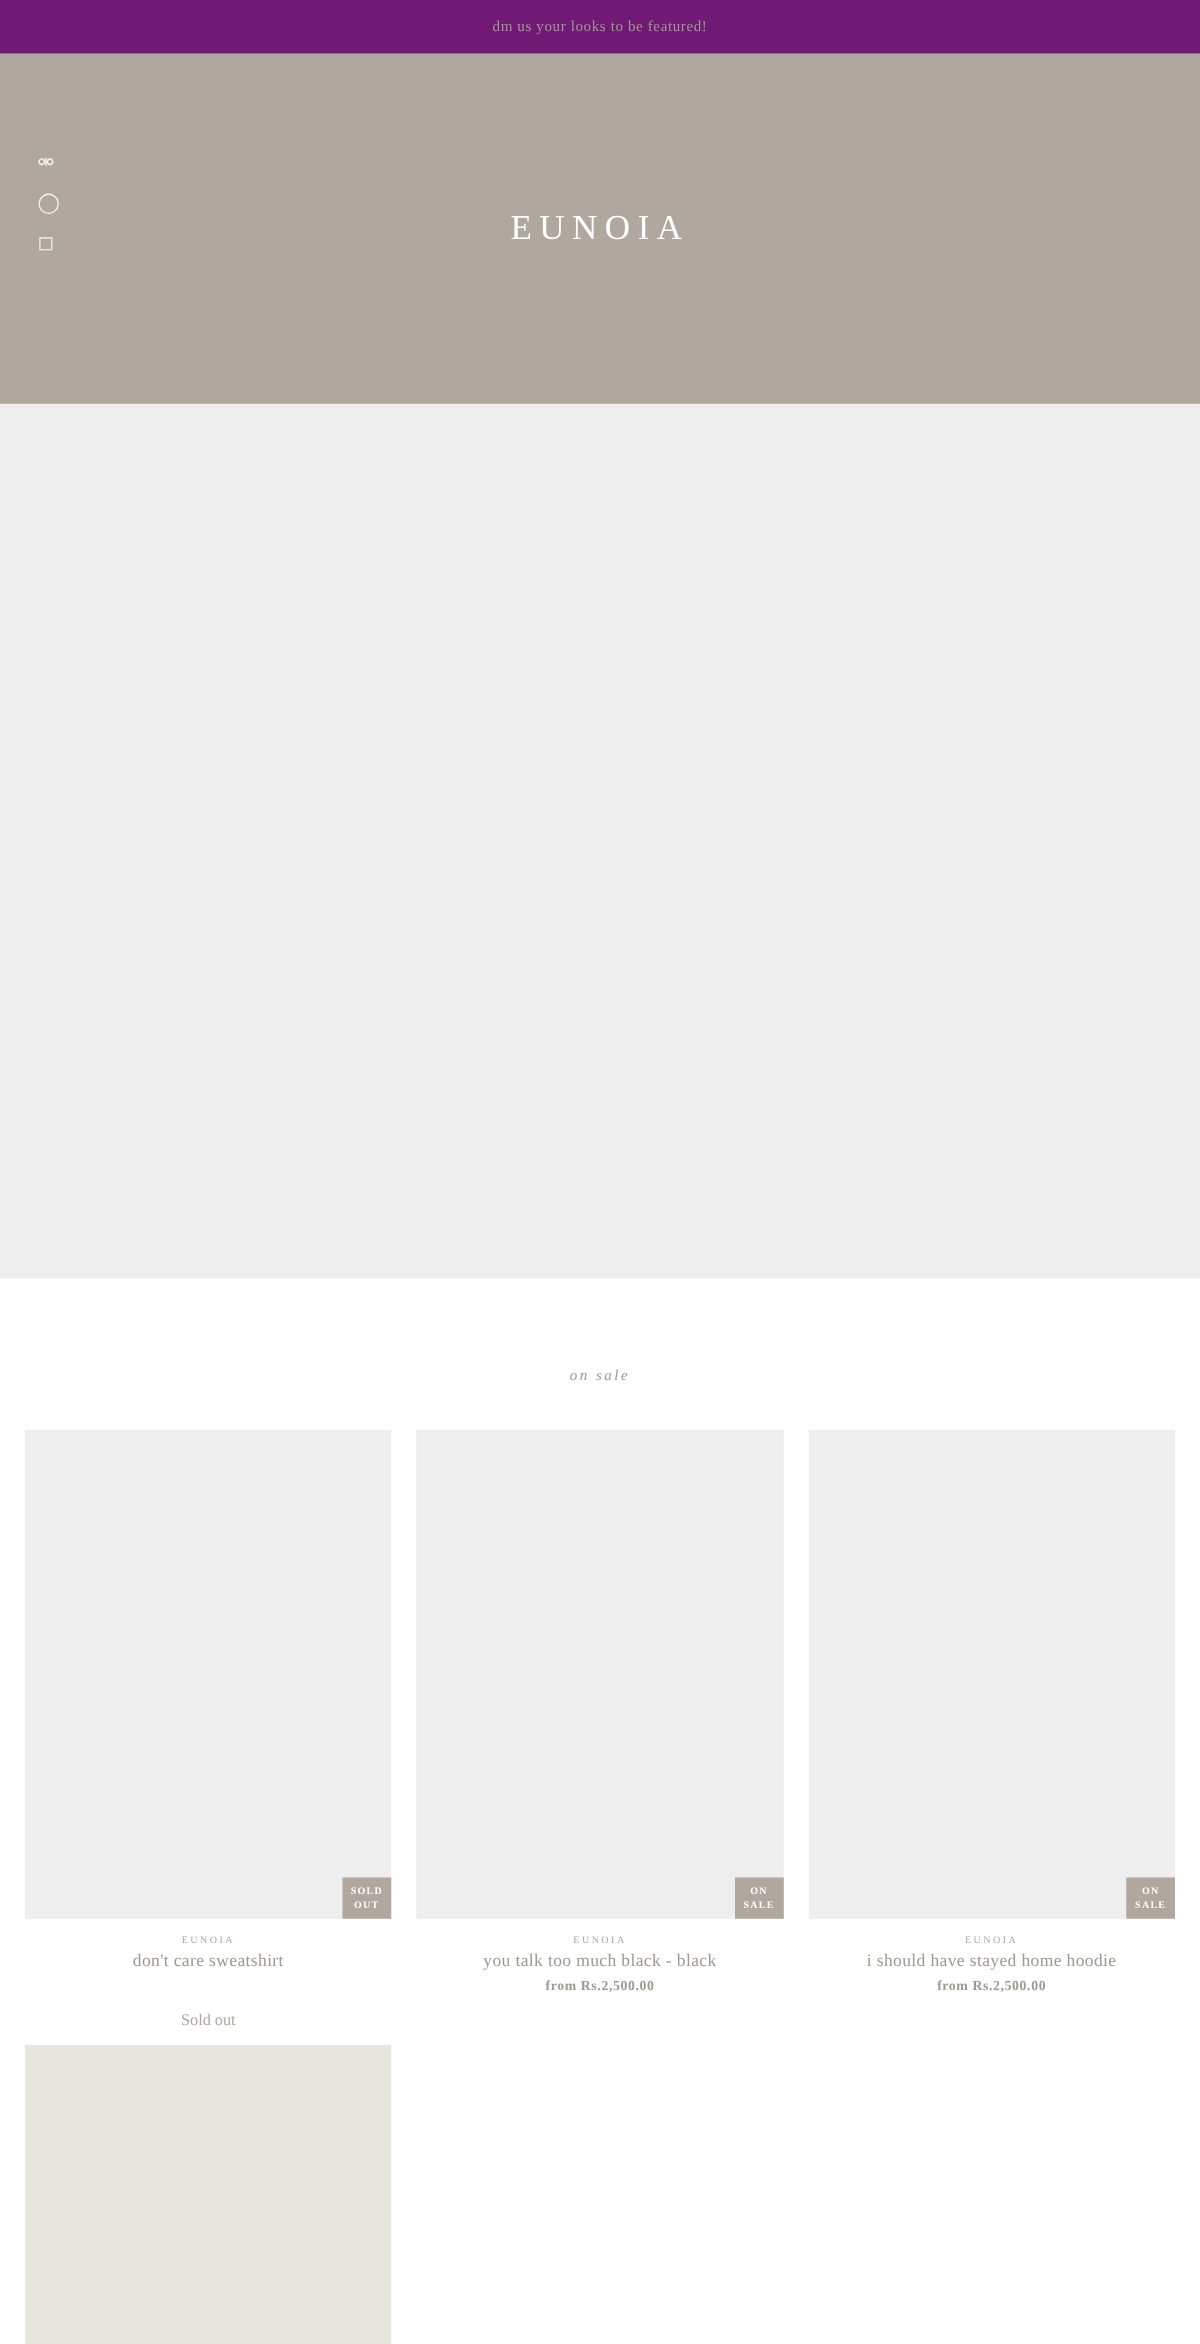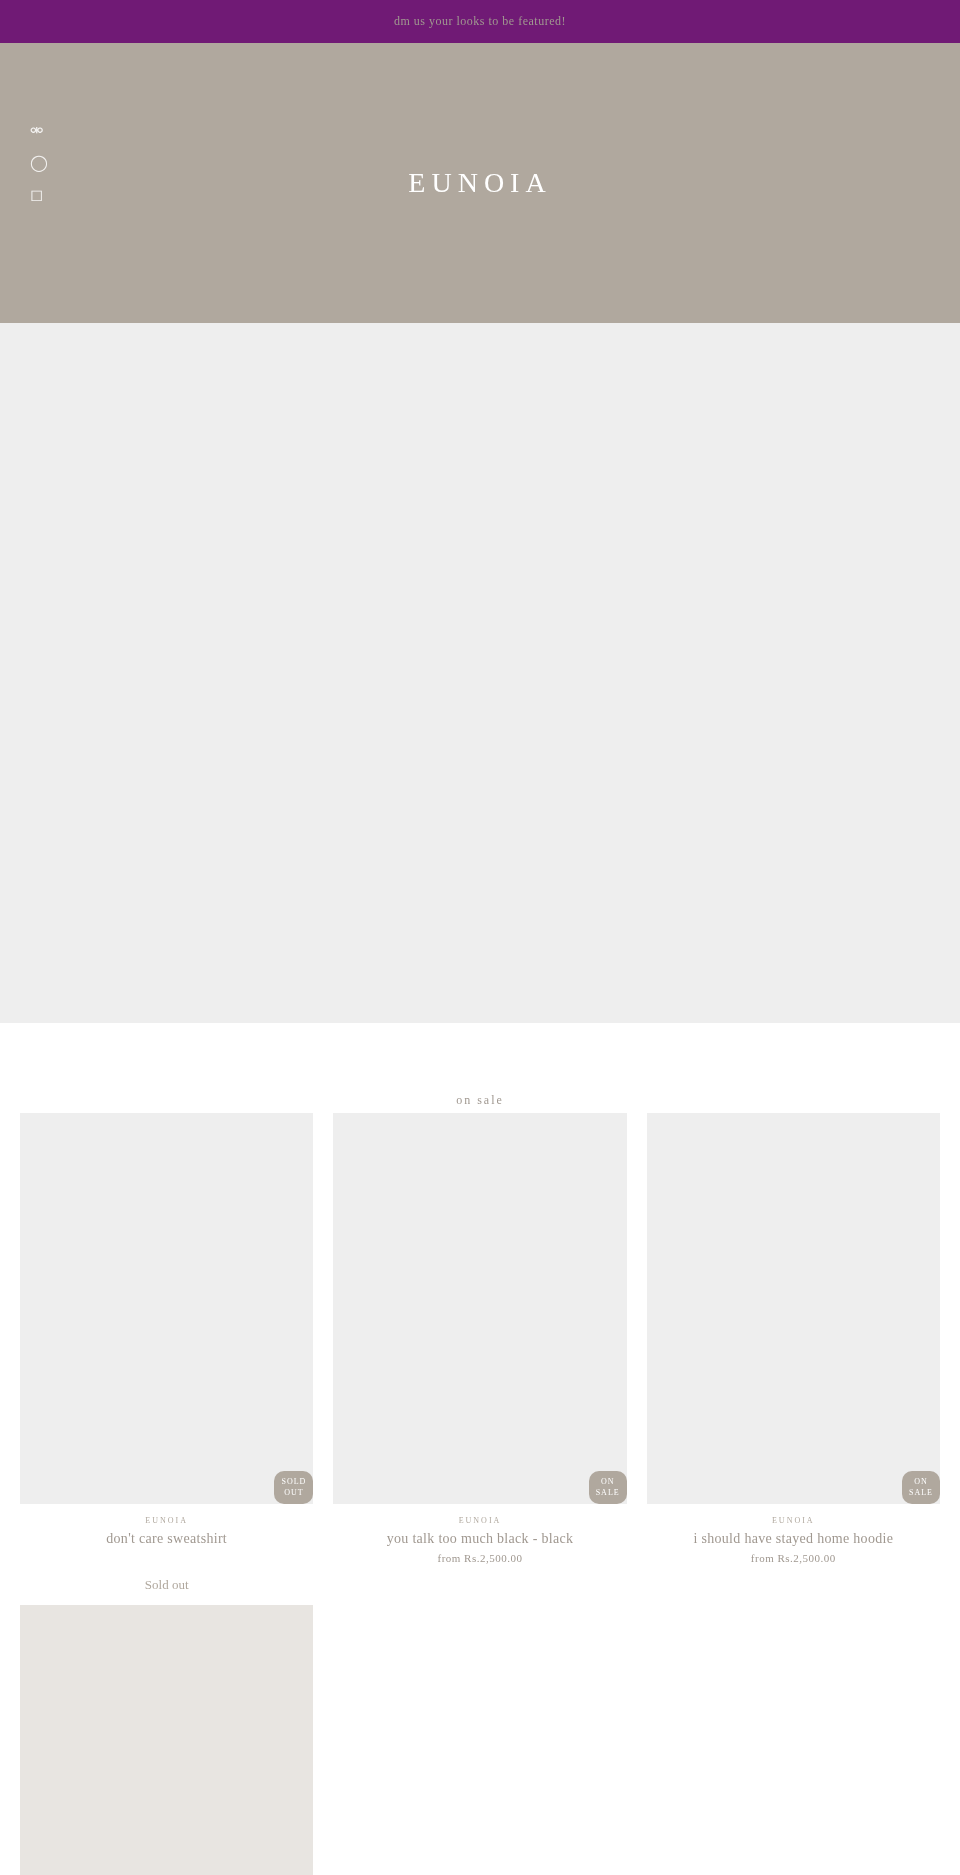--- a/index.html
+++ b/index.html
@@ -70,21 +70,22 @@
       background-color: #ffffff;
       padding-top: 70px;
       width: 100%;
     }
 
     .on-sale-label {
       text-align: center;
       font-size: 12px;
       color: #a09890;
       letter-spacing: 2px;
-      margin-bottom: 5px;
+      margin-bottom: 36px;
+      font-style: italic;
     }
 
     .products-grid {
       display: grid;
       grid-template-columns: repeat(3, 1fr);
       gap: 20px;
       padding: 0 20px;
       background-color: #ffffff;
     }
 
@@ -100,27 +101,26 @@
       position: relative;
       display: flex;
       align-items: flex-end;
       justify-content: flex-end;
     }
 
     .product-badge {
       background-color: #b0a89e;
       color: white;
       font-size: 8px;
-      font-weight: 400;
+      font-weight: 700;
       letter-spacing: 1px;
       text-transform: uppercase;
       padding: 6px 7px;
       text-align: center;
       line-height: 1.3;
-      border-radius: 10px;
     }
 
     .product-info {
       padding: 12px 10px;
       text-align: center;
     }
 
     .product-vendor {
       font-size: 8px;
       letter-spacing: 2px;
@@ -133,20 +133,21 @@
       font-size: 14px;
       color: #a09890;
       margin-bottom: 5px;
       letter-spacing: 0.3px;
     }
 
     .product-price {
       font-size: 11px;
       color: #a09890;
       letter-spacing: 0.5px;
+      font-weight: bold;
     }
 
     .sold-out-text {
       color: #b0a89e;
       font-size: 13px;
       margin-top: 30px;
     }
 
     .second-row {
       display: grid;

